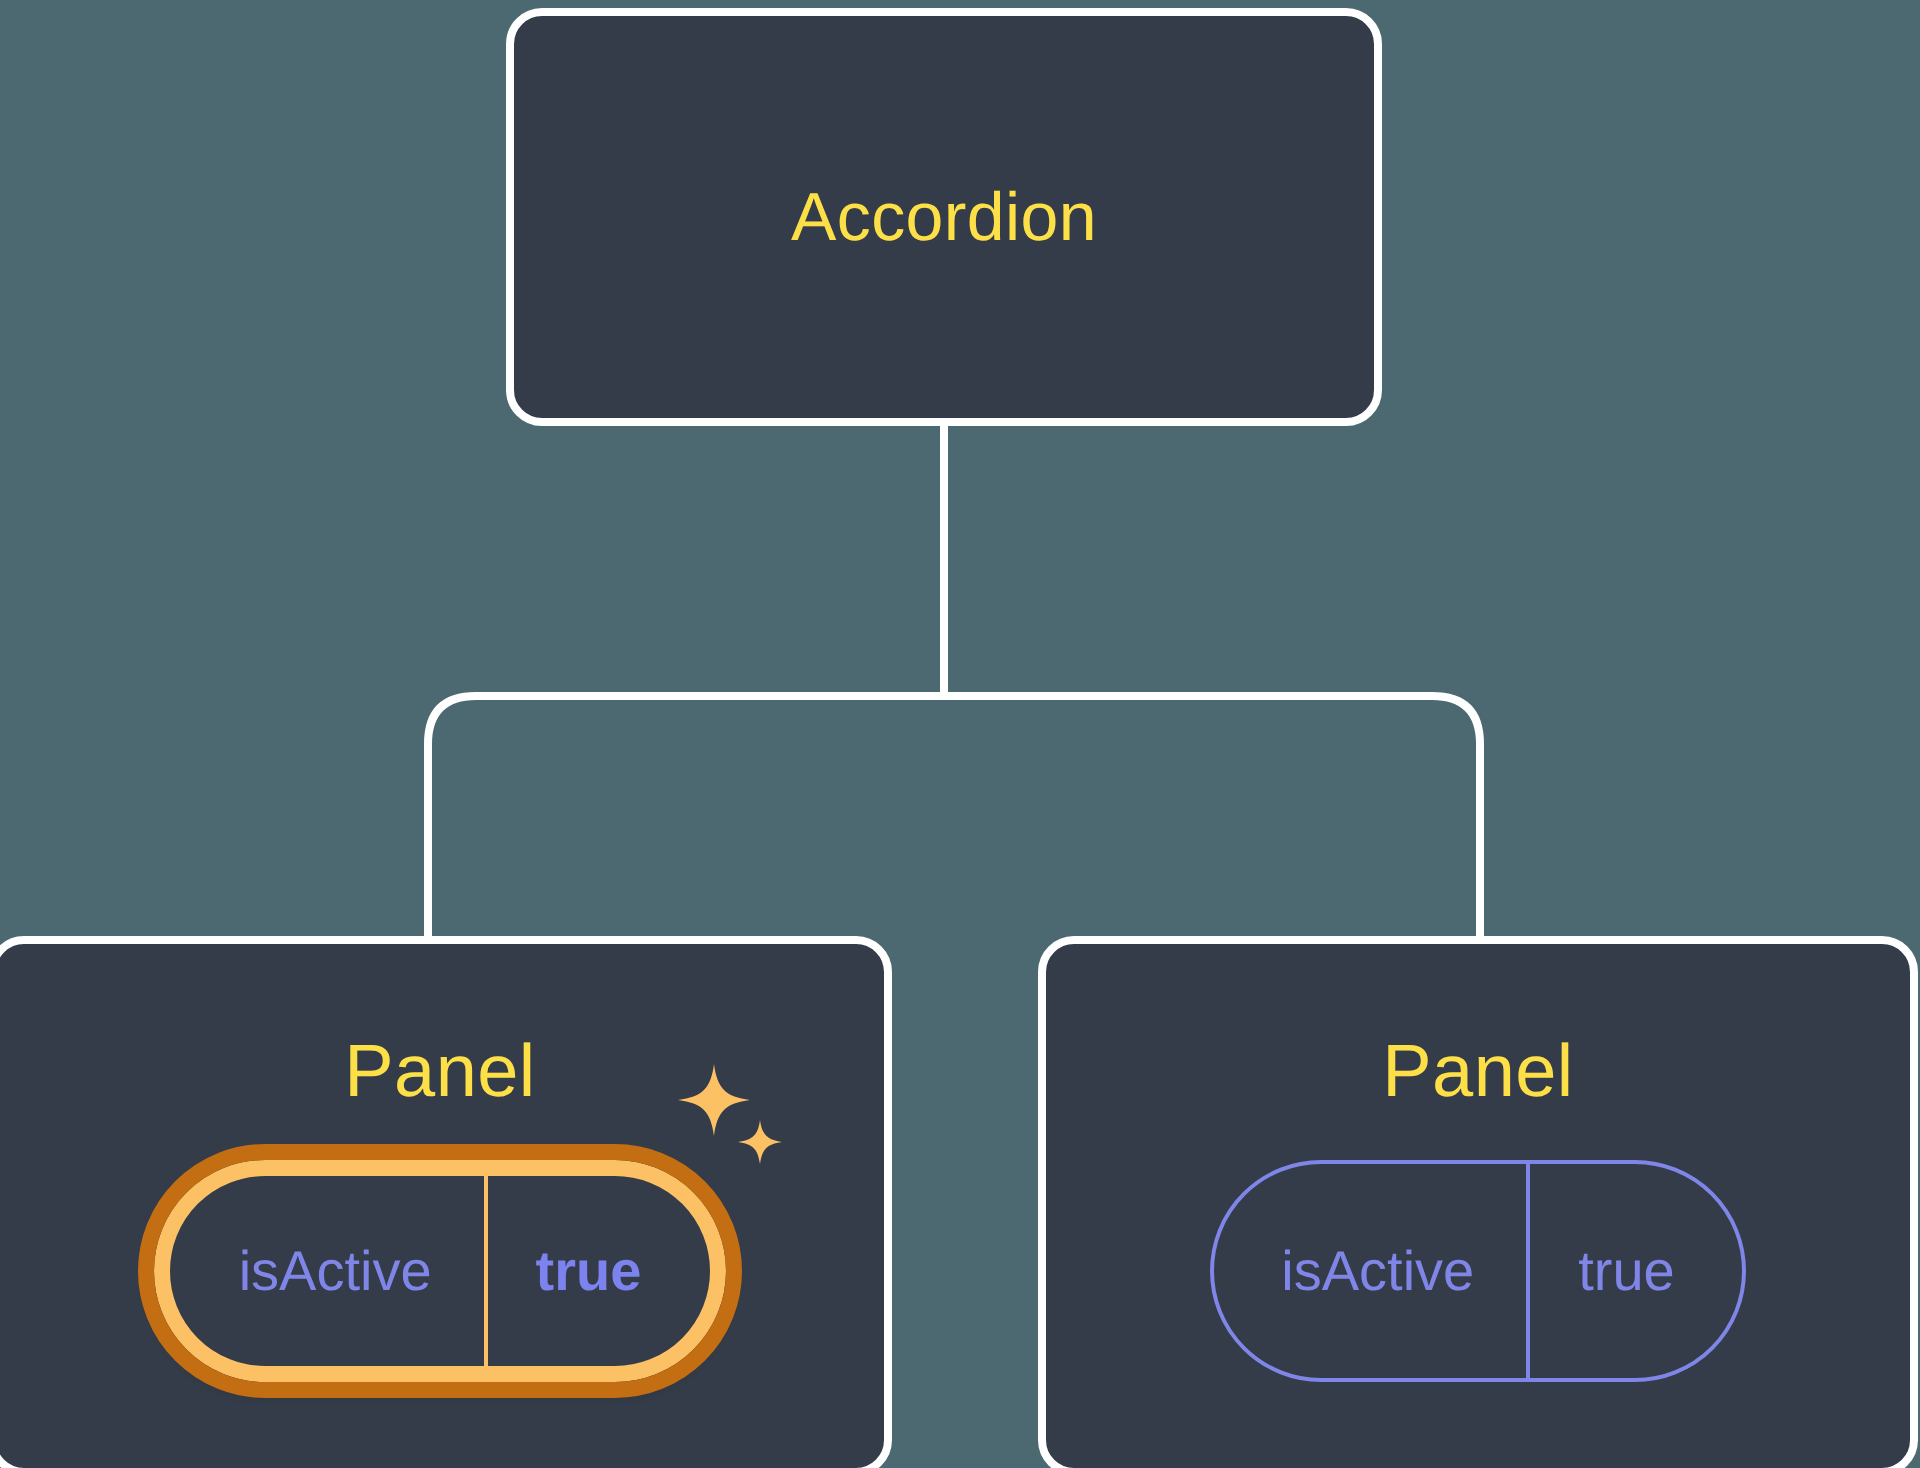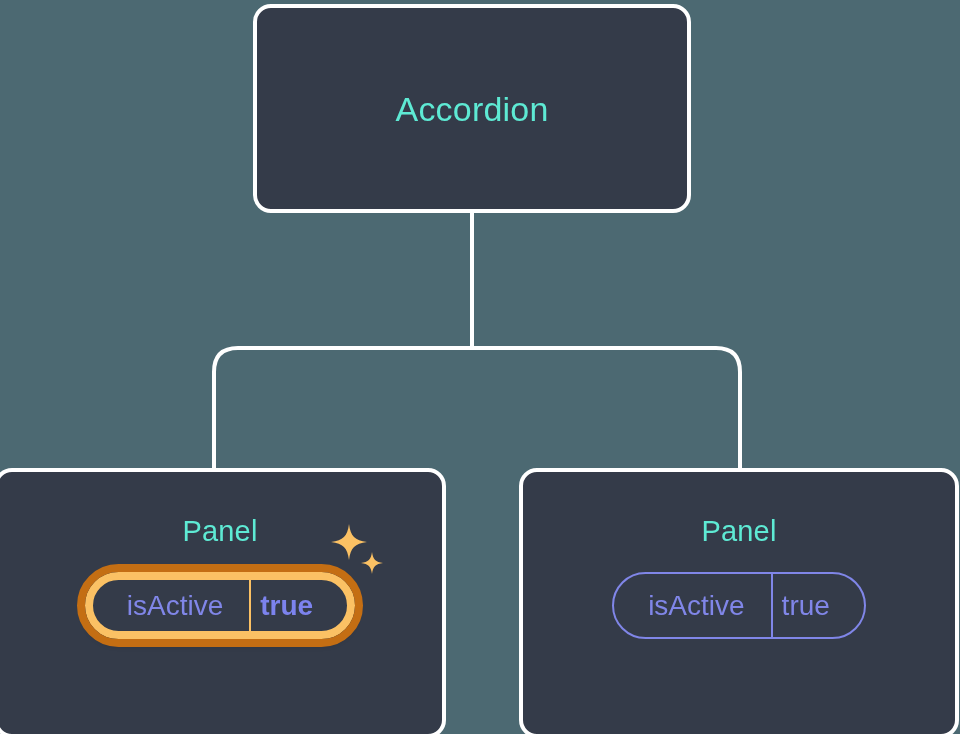--- a/index.html
+++ b/index.html
@@ -41,33 +41,33 @@
     align-items: center;
   }
   .node-root {
     left: 253px;
     top: 4px;
     width: 438px;
     height: 209px;
     justify-content: center;
   }
   .node-title {
-    color: #5eead4;
+    color: #fde047;
     font-size: 34px;
     font-weight: 400;
     letter-spacing: 0.2px;
     line-height: 1;
   }
   .node-leaf {
     top: 468px;
     height: 270px;
     padding-top: 45px;
   }
   .node-leaf .node-title {
-    font-size: 29px;
+    font-size: 37px;
   }
   .node-left {
     left: -6px;
     width: 452px;
   }
   .node-right {
     left: 519px;
     width: 440px;
   }
 
@@ -76,36 +76,36 @@
     position: relative;
     margin-top: 26px;
   }
   .badge {
     position: relative;
     box-sizing: border-box;
     display: flex;
     align-items: stretch;
     border-radius: 999px;
     background: #343b49;
-    height: 67px;
+    height: 111px;
   }
   .badge-cell {
     display: flex;
     align-items: center;
     justify-content: center;
     box-sizing: border-box;
     font-size: 28px;
     line-height: 1;
     white-space: nowrap;
   }
   .badge-key {
     padding: 0 26px 0 34px;
   }
   .badge-val {
-    padding: 0 34px 0 9px;
+    padding: 0 34px 0 24px;
   }
 
   
   .badge-plain {
     border: 2px solid #8086e8;
   }
   .badge-plain .badge-cell {
     color: #8086e8;
     font-weight: 400;
   }

